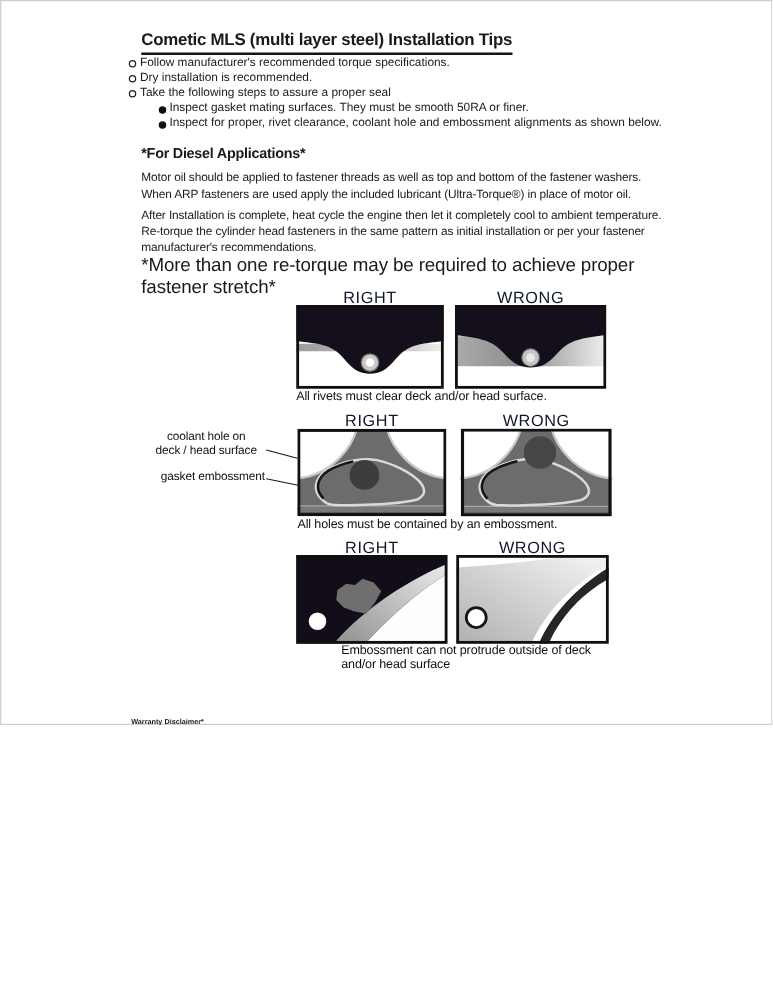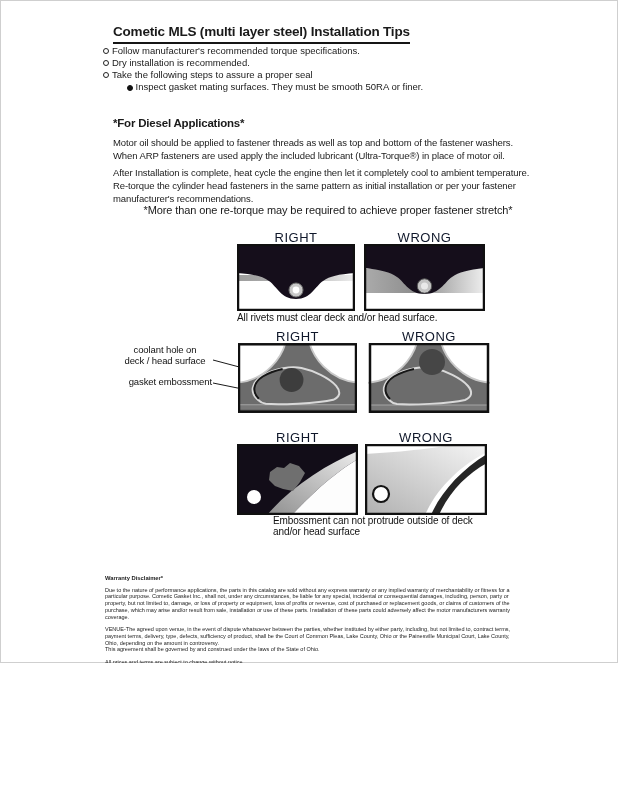--- a/index.html
+++ b/index.html
@@ -1,35 +1,35 @@
 <!DOCTYPE html>
 <html><head>
 <meta charset="utf-8">
 <style>
   html,body{margin:0;padding:0;background:#ffffff;}
   .page{
-    position:relative;width:618px;height:663px;background:#ffffff;overflow:hidden;
+    position:relative;width:618px;height:580px;background:#ffffff;overflow:hidden;
     font-family:"Liberation Sans","DejaVu Sans",sans-serif;color:#1a1a1a;
     box-shadow:inset 0 0 0 1px #cfcfcf;
   }
   .abs{position:absolute;}
   .title{
     left:113px;top:24px;font-size:13.5px;font-weight:bold;letter-spacing:-0.2px;
     border-bottom:2px solid #151515;padding-bottom:3px;white-space:nowrap;
   }
   .bullets{left:103px;top:45px;width:440px;font-size:9.5px;line-height:12px;}
   .b-row{display:flex;align-items:flex-start;}
   .b-row.sub{margin-left:24px;}
   .b-marker{flex:0 0 auto;width:4px;height:4px;border:1px solid #222;border-radius:50%;margin:3px 3px 0 0;}
   .b-row.sub .b-marker{background:#111;border-color:#111;margin-top:3.5px;margin-right:2.5px;}
   .diesel-heading{left:113px;top:117px;font-size:11.5px;font-weight:bold;letter-spacing:-0.2px;}
   .para{left:113px;width:420px;font-size:9.5px;line-height:13px;letter-spacing:-0.1px;}
   .p1{top:136px;}
   .p2{top:166px;}
-  .note{top:204px;left:113px;width:430px;font-size:11px;letter-spacing:-0.1px;text-align:center;}
+  .note{top:204px;left:113px;width:430px;font-size:15px;letter-spacing:-0.1px;}
   .rw-label{font-size:13px;letter-spacing:0.5px;text-align:center;color:#0f172a;}
   .caption{font-size:10px;letter-spacing:-0.1px;color:#111;line-height:10.5px;}
   .dg-label{font-size:9.5px;letter-spacing:-0.1px;text-align:right;line-height:10.5px;color:#111;}
   .panel{display:block;}
   .disclaimer{left:105px;top:575px;width:415px;font-size:5.5px;line-height:6.7px;color:#1c1c1c;}
   .disc-head{font-weight:bold;font-size:5.8px;margin-bottom:5px;}
   .disc-block{margin-bottom:6px;}
   .code{left:390px;top:762px;font-size:13px;color:#737373;letter-spacing:0.2px;}
 </style>
 </head>
@@ -48,20 +48,24 @@
       <span class="b-marker"></span>
       <span>Dry installation is recommended.</span>
     </div>
     <div class="b-row">
       <span class="b-marker"></span>
       <span>Take the following steps to assure a proper seal</span>
     </div>
     <div class="b-row sub">
       <span class="b-marker"></span>
       <span>Inspect gasket mating surfaces.  They must be smooth 50RA or finer.</span>
+    </div>
+    <div class="b-row sub">
+      <span class="b-marker"></span>
+      <span>Inspect for proper, rivet clearance, coolant hole and embossment alignments as shown below.</span>
     </div>
   </div>
 
   <div class="abs diesel-heading">*For Diesel Applications*</div>
   <div class="abs para p1">Motor oil should be applied to fastener threads as well as top and bottom of the fastener washers. When ARP fasteners are used apply the included lubricant (Ultra-Torque®) in place of motor oil.</div>
   <div class="abs para p2">After Installation is complete, heat cycle the engine then let it completely cool to ambient temperature. Re-torque the cylinder head fasteners in the same pattern as initial installation or per your fastener manufacturer's recommendations.</div>
   <div class="abs note">*More than one re-torque may be required to achieve proper fastener stretch*</div>
 
   <div class="abs rw-label" style="left:237px;top:230px;width:118px;">RIGHT</div>
   <div class="abs rw-label" style="left:364px;top:230px;width:121px;">WRONG</div>
@@ -137,20 +141,21 @@
     <circle cx="126" cy="-16" r="56" fill="none" stroke="#c9c9c9" stroke-width="1.8"></circle>
     <rect x="0" y="62" width="120" height="8" fill="#787878"></rect>
     <line x1="0" y1="62" x2="120" y2="62" stroke="#a5a5a5" stroke-width="1"></line>
     <line x1="0" y1="67.5" x2="120" y2="67.5" stroke="#4f4f4f" stroke-width="1"></line>
     <path d="M20,57 C12,50 13,40 24,33 C38,25 54,23 64,25 C76,27.5 92,35 99,43 C104,49 103,54 96,57 C80,61 40,62 28,61 C24,60.5 22,59 20,57 Z" fill="none" stroke="#d9d9d9" stroke-width="2"></path>
     <path d="M21,56 C14,49 15,40 25,33.5 C31,30 38,27.5 45,26" fill="none" stroke="#161616" stroke-width="2"></path>
     <circle cx="63" cy="19" r="13" fill="#464646"></circle>
     <rect x="1" y="1" width="118" height="68" fill="none" stroke="#101010" stroke-width="2.5"></rect>
   </svg>
 
+  <div class="abs caption" style="left:238px;top:415px;">All holes must be contained by an embossment.</div>
 
   <div class="abs rw-label" style="left:237px;top:430px;width:121px;">RIGHT</div>
   <div class="abs rw-label" style="left:365px;top:430px;width:122px;">WRONG</div>
 
   <svg class="abs panel" style="left:237px;top:444px;" width="121" height="71" viewBox="0 0 121 71">
     <defs>
       <linearGradient id="g3" x1="0" y1="1" x2="1" y2="0">
         <stop offset="0" stop-color="#8f8f8f"></stop>
           <stop offset="1" stop-color="#ececec"></stop>
       </linearGradient>

